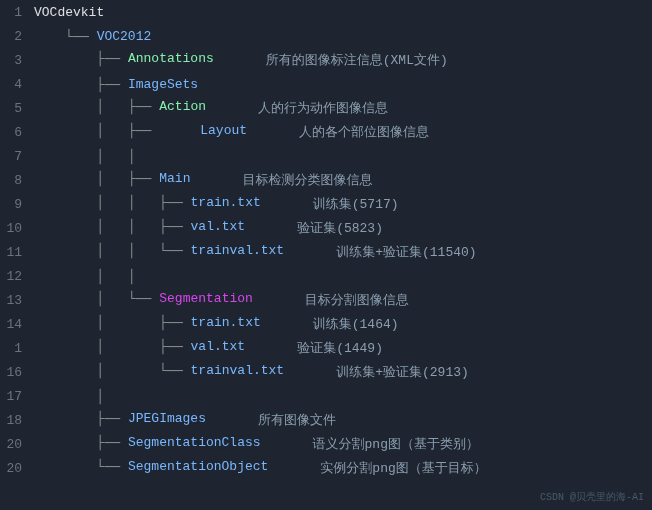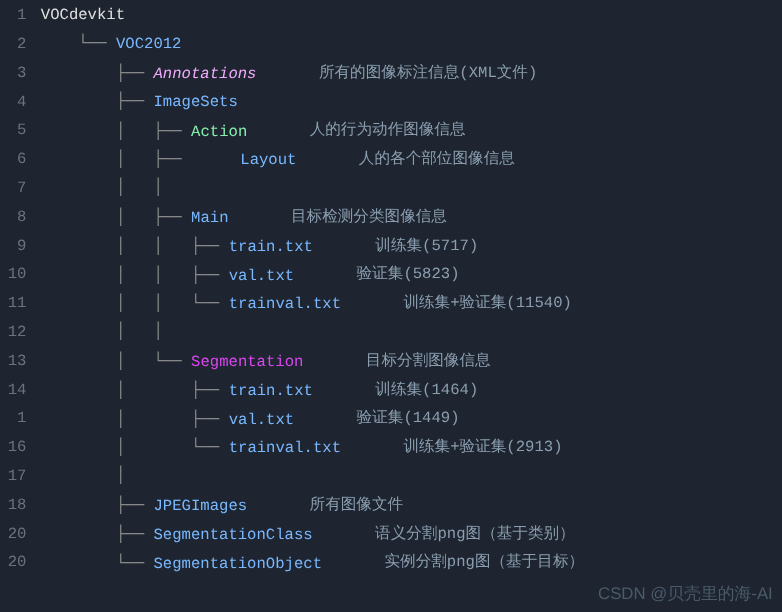--- a/index.html
+++ b/index.html
@@ -30,21 +30,21 @@
       width: 30px;
       min-width: 30px;
       text-align: right;
       padding-right: 8px;
       color: #6a737d;
       user-select: none;
       font-size: 13px;
     }
     .line-content {
       display: flex;
-      align-items: flex-end;
+      align-items: flex-start;
       flex: 1;
       padding-left: 4px;
     }
     .tree-prefix {
       color: #888;
       font-family: 'Consolas', monospace;
       white-space: pre;
     }
     .item-name {
       color: #79b8ff;
@@ -58,22 +58,22 @@
     .comment {
       color: #8b9eb0;
       margin-left: 12px;
       font-size: 13px;
     }
     .watermark {
       position: absolute;
       bottom: 6px;
       right: 8px;
       color: #4a5a6a;
-      font-size: 14px;
-      font-family: Liberation Sans, sans-serif;
+      font-size: 10px;
+      font-family: Liberation Mono, monospace;
     }
   </style>
 </head>
 <body>
 
 <div class="editor">
   <div id="lines-container">
       <div class="line">
         <span class="line-number">1</span>
         <span class="line-content">
@@ -84,21 +84,21 @@
         <span class="line-number">2</span>
         <span class="line-content">
           <span class="tree-prefix">    └── </span>
           <span class="item-name" style="color: rgb(121, 184, 255);">VOC2012</span>
         </span>
       </div>
       <div class="line">
         <span class="line-number">3</span>
         <span class="line-content">
           <span class="tree-prefix">        ├── </span>
-          <span class="item-name" style="color: #f0abfc; font-style: italic;">Annotations</span>
+          <span class="item-name" style="color: #86efac;">Annotations</span>
           <span style="display: inline-block; min-width: 40px;"></span>
           <span class="comment">所有的图像标注信息(XML文件)</span>
         </span>
       </div>
       <div class="line">
         <span class="line-number">4</span>
         <span class="line-content">
           <span class="tree-prefix">        ├── </span>
           <span class="item-name" style="color: rgb(121, 184, 255);">ImageSets</span>
         </span>

